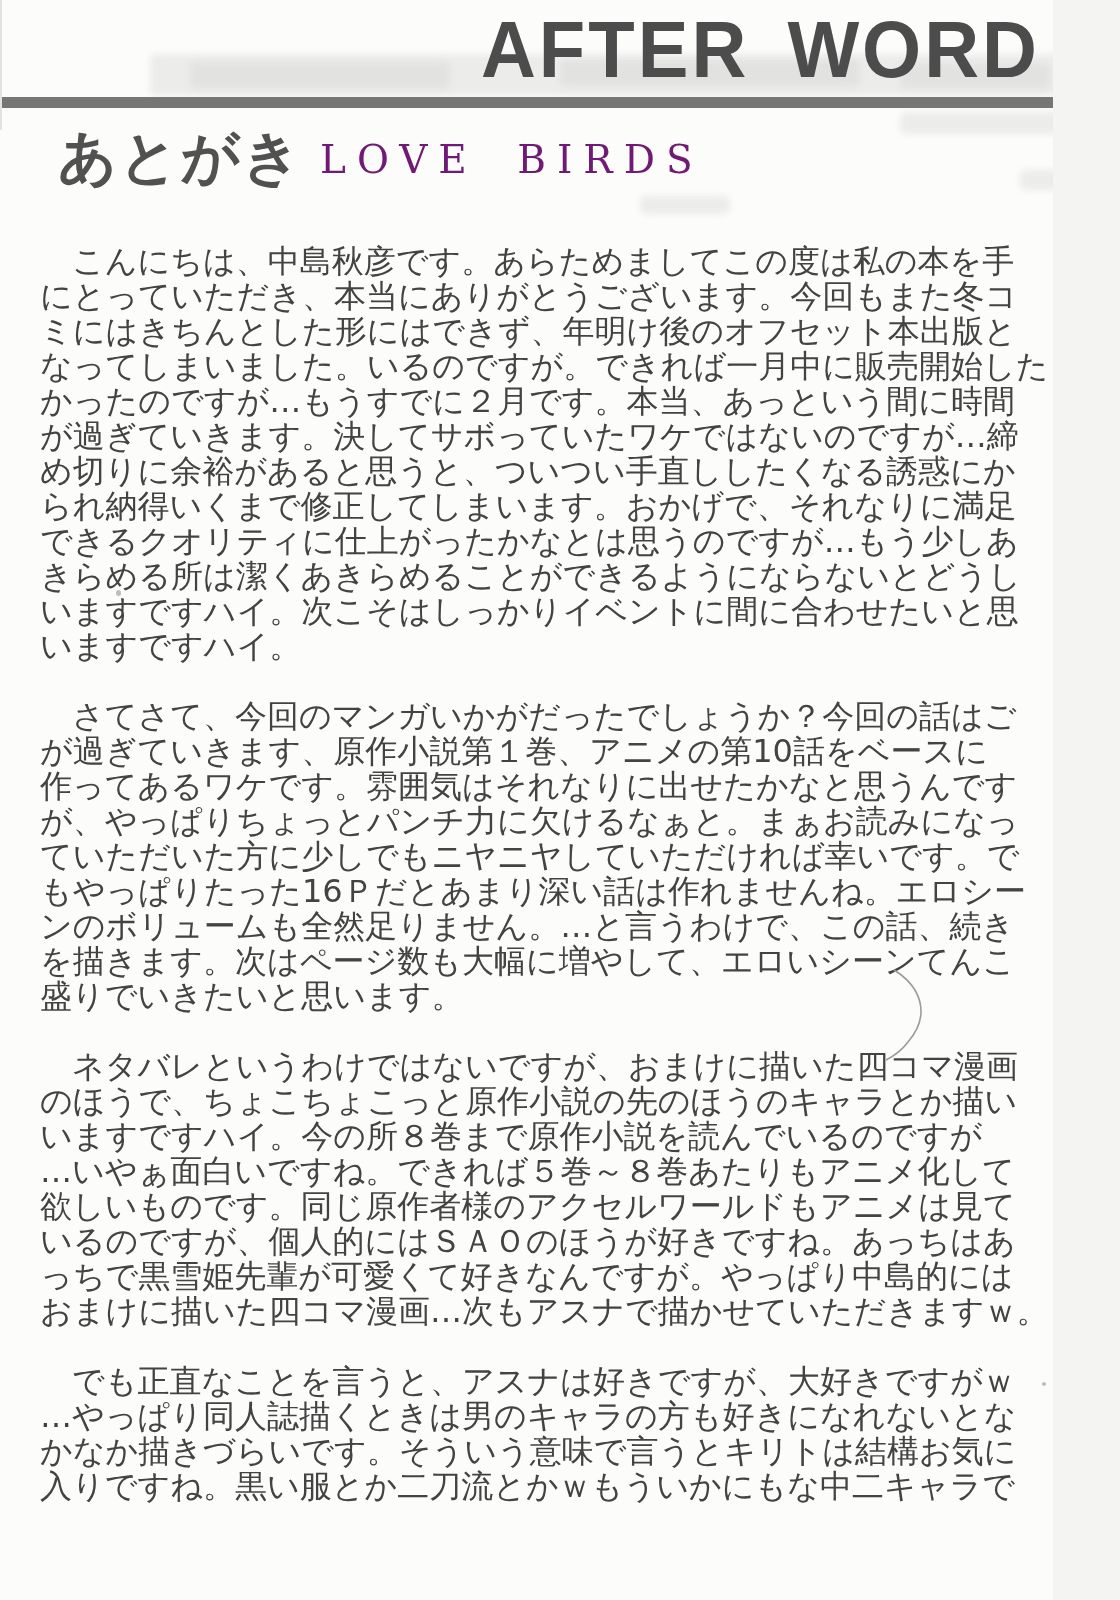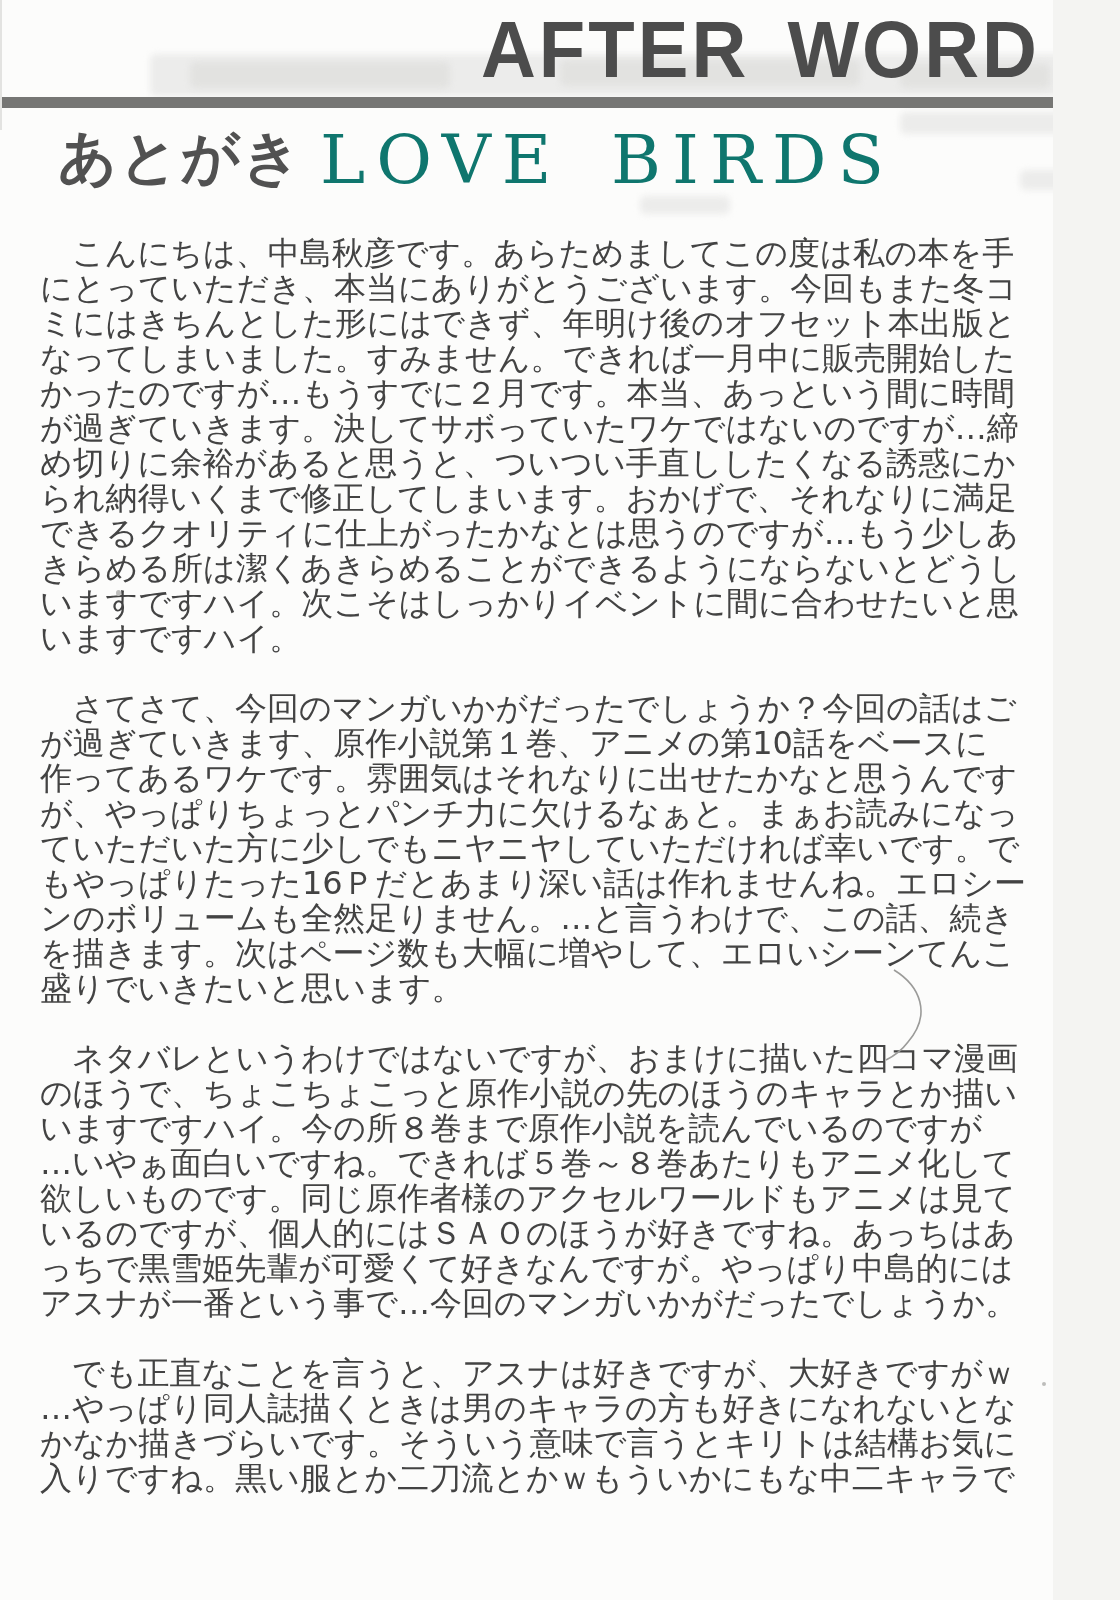--- a/index.html
+++ b/index.html
@@ -58,31 +58,31 @@
     line-height:62px;
     font-weight:bold;
     color:#515151;
     letter-spacing:2px;
     white-space:nowrap;
   }
   .heading-en{
     position:absolute;
     top:132px;left:320px;
     font-family:"DejaVu Serif",serif;
-    font-size:68px;
+    font-size:39px;
     line-height:56px;
-    color:#0f766e;
+    color:#701a75;
     letter-spacing:11px;
     word-spacing:16px;
     white-space:nowrap;
   }
   
   .body-text{
     position:absolute;
-    top:236px;left:40px;
+    top:244px;left:40px;
     width:975px;
     color:#434343;
   }
   .para{margin:0 0 35px 0;padding:0;}
   .line{
     font-size:32px;
     line-height:35px;
     height:35px;
     letter-spacing:0px;
     white-space:nowrap;
@@ -117,21 +117,21 @@
   <div class="rule"></div>
   <div class="heading-jp">あとがき</div>
   <div class="heading-en">LOVE BIRDS</div>
 
   <div class="body-text">
 
     <div class="para">
       <div class="line">　こんにちは、中島秋彦です。あらためましてこの度は私の本を手</div>
       <div class="line">にとっていただき、本当にありがとうございます。今回もまた冬コ</div>
       <div class="line">ミにはきちんとした形にはできず、年明け後のオフセット本出版と</div>
-      <div class="line">なってしまいました。すみません。できれば一月中に販売開始した</div>
+      <div class="line">なってしまいました。いるのですが。できれば一月中に販売開始した</div>
       <div class="line">かったのですが…もうすでに２月です。本当、あっという間に時間</div>
       <div class="line">が過ぎていきます。決してサボっていたワケではないのですが…締</div>
       <div class="line">め切りに余裕があると思うと、ついつい手直ししたくなる誘惑にか</div>
       <div class="line">られ納得いくまで修正してしまいます。おかげで、それなりに満足</div>
       <div class="line">できるクオリティに仕上がったかなとは思うのですが…もう少しあ</div>
       <div class="line">きらめる所は潔くあきらめることができるようにならないとどうし</div>
       <div class="line">いますですハイ。次こそはしっかりイベントに間に合わせたいと思</div>
       <div class="line">いますですハイ。</div>
     </div>
 
@@ -148,21 +148,21 @@
     </div>
 
     <div class="para">
       <div class="line">　ネタバレというわけではないですが、おまけに描いた四コマ漫画</div>
       <div class="line">のほうで、ちょこちょこっと原作小説の先のほうのキャラとか描い</div>
       <div class="line">いますですハイ。今の所８巻まで原作小説を読んでいるのですが</div>
       <div class="line">…いやぁ面白いですね。できれば５巻～８巻あたりもアニメ化して</div>
       <div class="line">欲しいものです。同じ原作者様のアクセルワールドもアニメは見て</div>
       <div class="line">いるのですが、個人的にはＳＡＯのほうが好きですね。あっちはあ</div>
       <div class="line">っちで黒雪姫先輩が可愛くて好きなんですが。やっぱり中島的には</div>
-      <div class="line">アスナが一番という事で…今回のマンガいかがだったでしょうか。</div>
+      <div class="line">おまけに描いた四コマ漫画…次もアスナで描かせていただきますｗ。</div>
     </div>
 
     <div class="para">
       <div class="line">　でも正直なことを言うと、アスナは好きですが、大好きですがｗ</div>
       <div class="line">…やっぱり同人誌描くときは男のキャラの方も好きになれないとな</div>
       <div class="line">かなか描きづらいです。そういう意味で言うとキリトは結構お気に</div>
       <div class="line">入りですね。黒い服とか二刀流とかｗもういかにもな中二キャラで</div>
     </div>
 
   </div>

